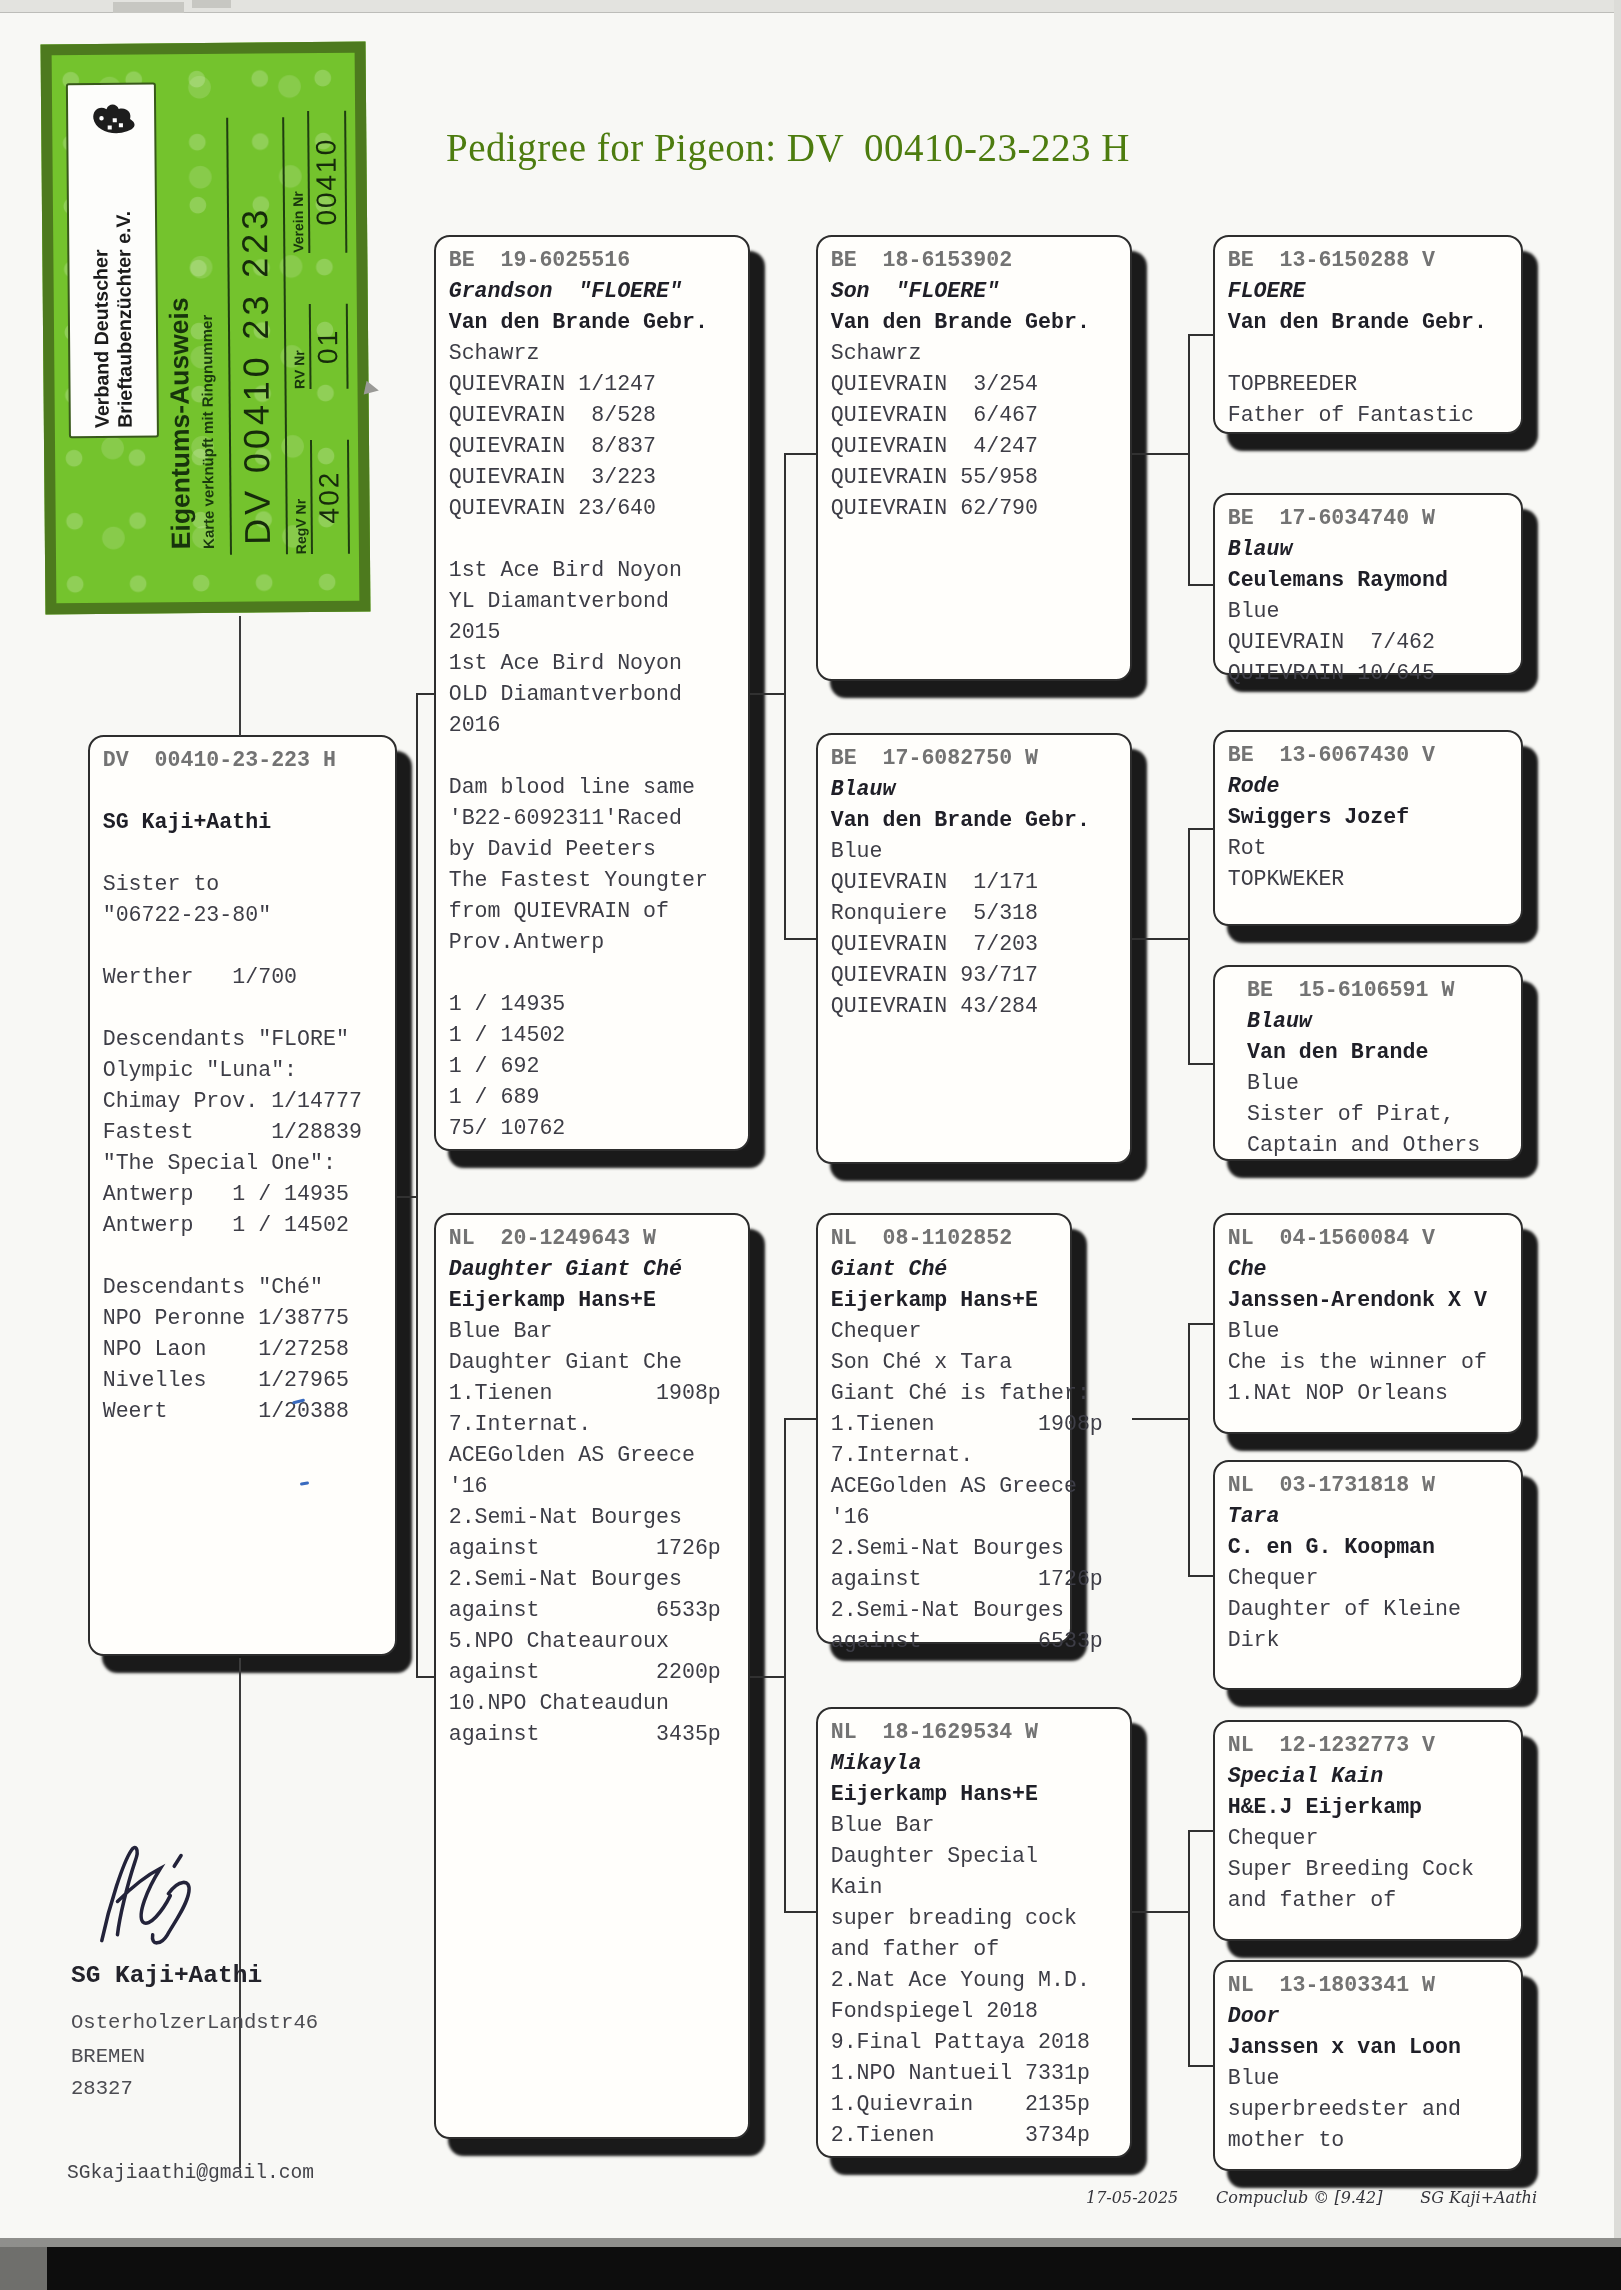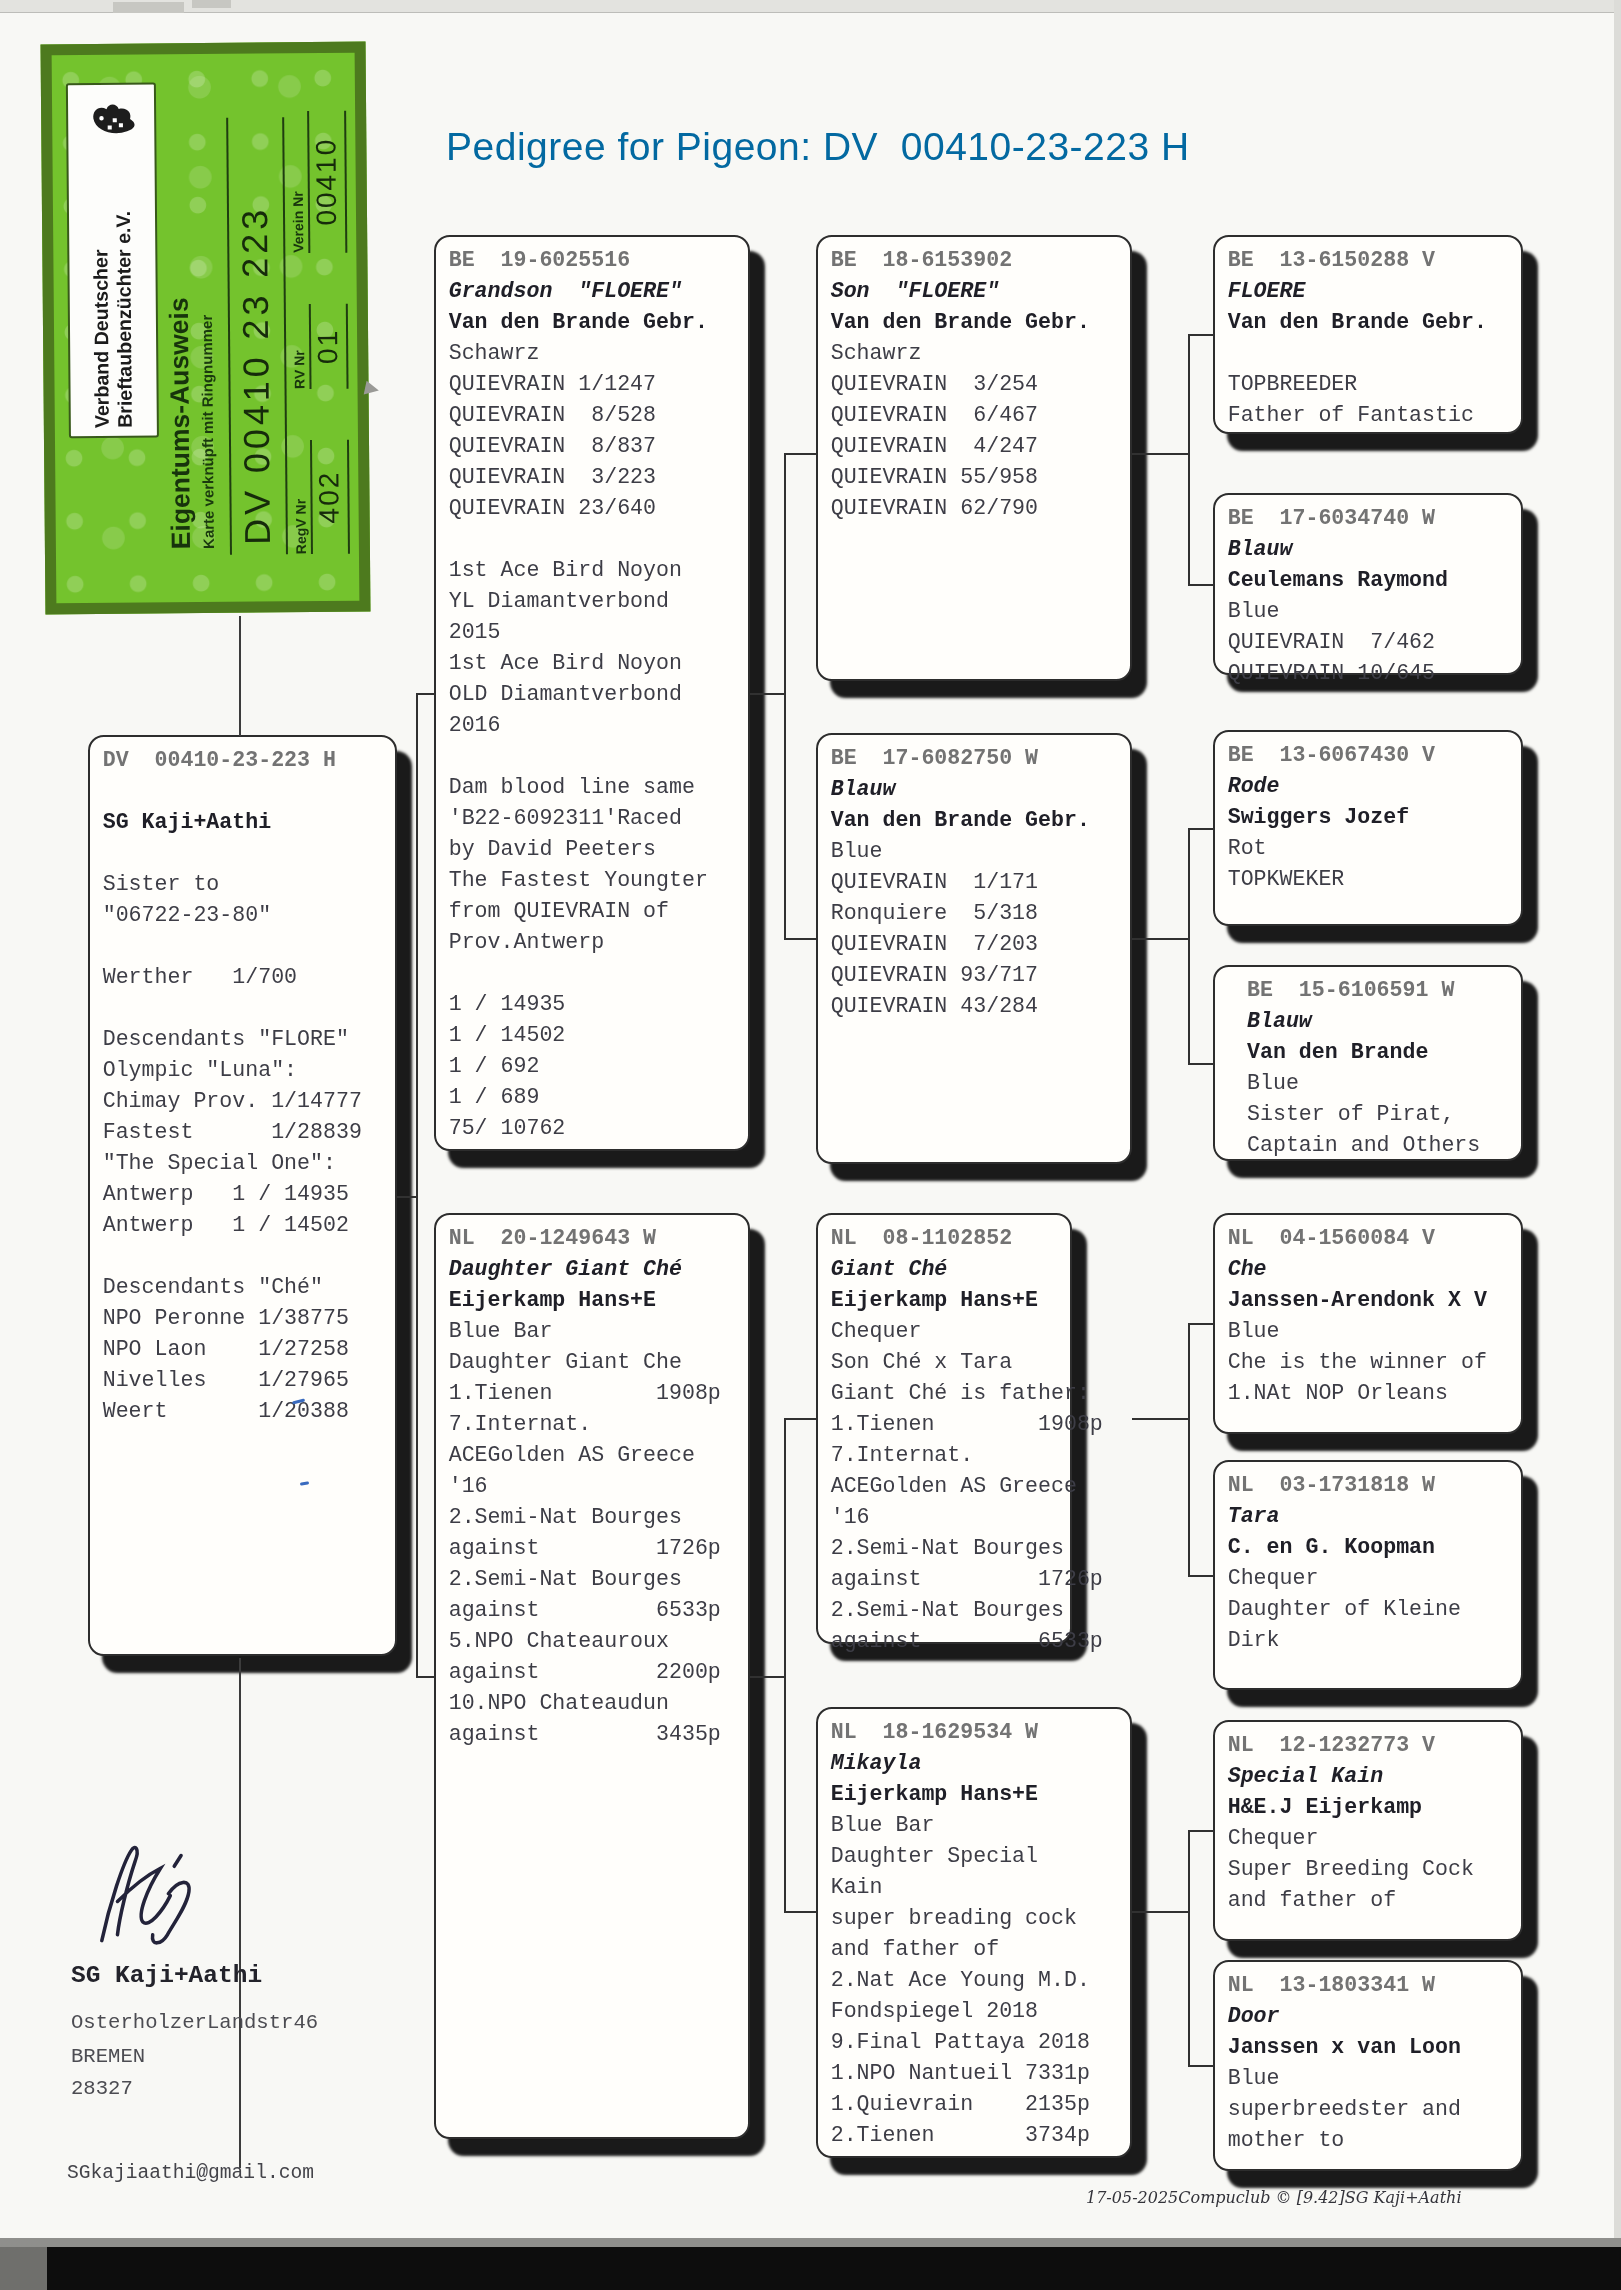--- a/index.html
+++ b/index.html
@@ -6,21 +6,21 @@
   .page{position:relative;width:1621px;height:2291px;background:#f8f8f5;overflow:hidden;
         font-family:"Liberation Sans",sans-serif;}
   
   .edge-top{position:absolute;left:0;top:0;width:1621px;height:11.8px;background:#e3e3df;border-bottom:1px solid #bdbdb9;}
   .smudge{position:absolute;background:#c7c7c2;}
   .edge-right{position:absolute;right:0;top:0;width:6.9px;height:2291px;background:#dcdcd8;}
   .edge-bottom-fade{position:absolute;left:0;top:2238px;width:1621px;height:8.8px;background:#8f8f8c;}
   .edge-bottom{position:absolute;left:0;top:2247px;width:1621px;height:44px;background:#0d0d0d;}
   .edge-bottom-cap{position:absolute;left:0;top:2247px;width:47px;height:44px;background:#6f6f6c;}
 
-  .page-title{position:absolute;left:446px;top:125px;font-size:39px;color:#0369a1;letter-spacing:0.5px;white-space:pre;}
+  .page-title{position:absolute;left:446px;top:125px;font-size:39px;color:#4d7c0f;letter-spacing:0.5px;white-space:pre;font-family:Liberation Serif, serif;}
 
   
   .card-outer{position:absolute;left:43px;top:43px;width:325px;height:570px;transform:rotate(-.5deg);}
   .card-land{position:absolute;left:0;top:0;width:570px;height:325px;transform:rotate(-90deg) translateX(-570px);transform-origin:0 0;
      box-sizing:border-box;border:11.8px solid #4d7a1e;background-color:#74c32d;
      background-image:radial-gradient(circle at 30% 30%, rgba(255,255,255,.20) 0 7.8px, transparent 8.8px),
                       radial-gradient(circle at 72% 64%, rgba(255,255,255,.14) 0 10.8px, transparent 11.8px);
      background-size:63px 63px,90px 90px;}
   .card-white{position:absolute;left:165px;top:13.7px;width:355px;height:90px;background:#fdfdfb;border:2px solid #38591a;
      border-radius:2.9px;display:flex;align-items:center;box-sizing:border-box;padding:3.9px 7.8px;}
@@ -48,21 +48,21 @@
   .arrow-mark{position:absolute;left:365px;top:382px;width:0;height:0;border-left:14.7px solid #9a9a96;
       border-top:7.8px solid transparent;border-bottom:7.8px solid transparent;transform:rotate(12deg);}
   .pen-dash{position:absolute;background:#3a6bbf;height:2.9px;border-radius:2px;}
 
   
   .sig{position:absolute;left:78px;top:1833px;}
   .owner-name{position:absolute;left:71px;top:1962px;font-family:"Liberation Mono",monospace;font-weight:bold;font-size:24.5px;color:#23232b;white-space:pre;}
   .owner-line{position:absolute;font-family:"Liberation Mono",monospace;font-size:20.6px;color:#4c4c52;white-space:pre;}
   .owner-email{position:absolute;left:67px;top:2162px;font-family:"Liberation Mono",monospace;font-size:19.6px;color:#44444a;}
 
-  .footer{position:absolute;left:1086px;top:2188px;width:451px;display:flex;
+  .footer{position:absolute;left:1086px;top:2188px;width:451px;display:flex;justify-content:space-between;
      font-family:"DejaVu Serif",serif;font-style:italic;font-size:16px;color:#33333a;}
 </style>
 </head>
 <body>
 
 <div class="page">
 
   <div class="edge-top"></div>
   <div class="smudge" style="left:113px;top:2px;width:71px;height:10.8px;"></div>
   <div class="smudge" style="left:192px;top:0;width:39px;height:7.8px;"></div>

